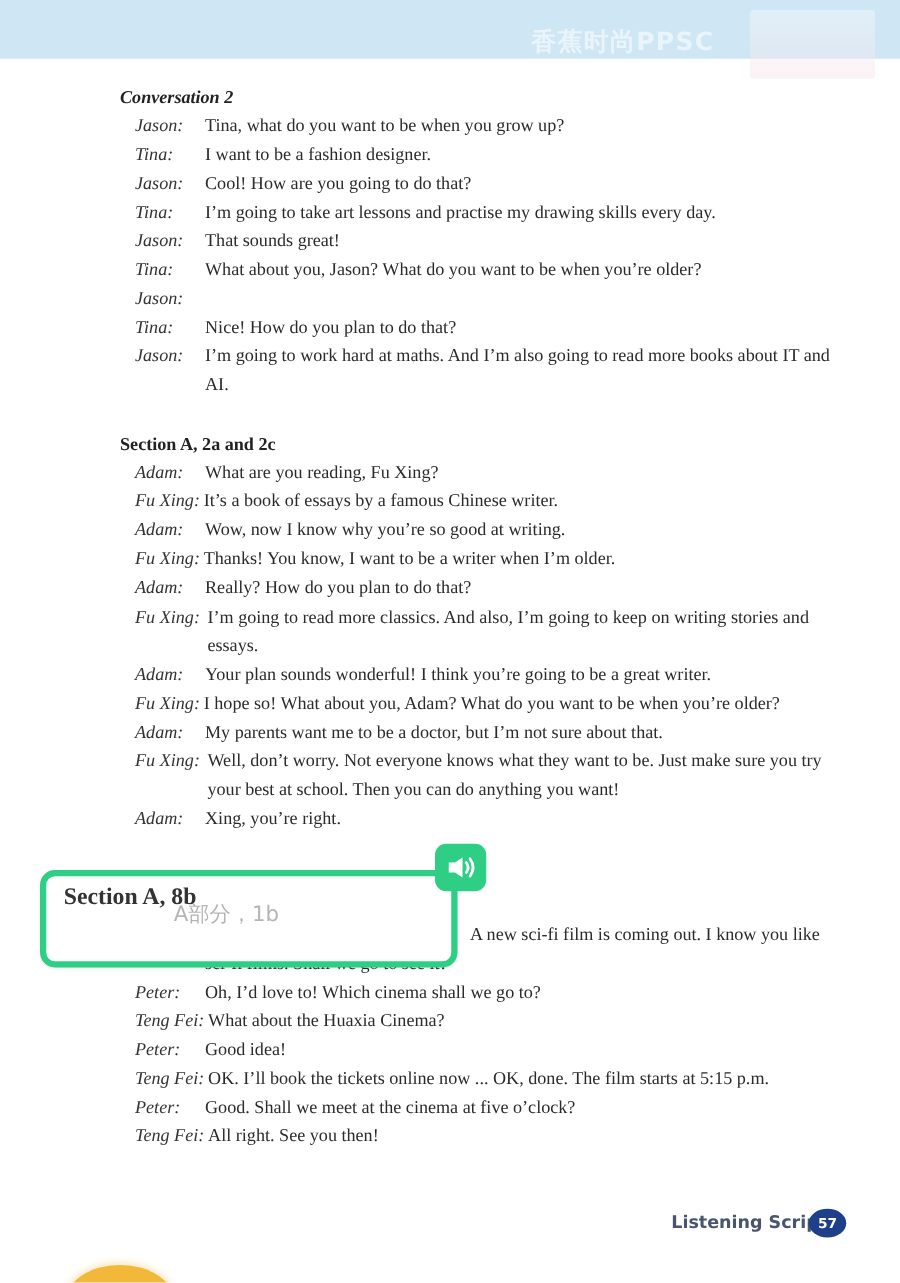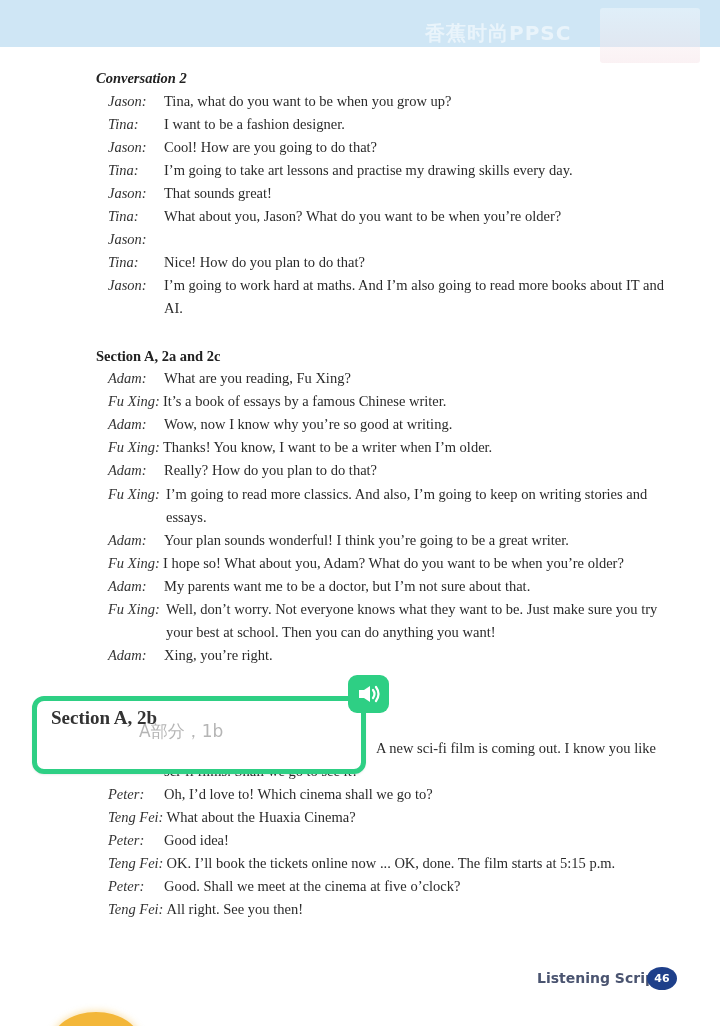--- a/index.html
+++ b/index.html
@@ -191,26 +191,26 @@
 <div class="line" style="top:875px">
     <span class="speaker">Peter:</span>
     <span class="speech">Good. Shall we meet at the cinema at five o’clock?</span>
   </div>
 <div class="line" style="top:898px">
     <span class="speaker wide">Teng Fei:</span>
     <span class="speech">All right. See you then!</span>
   </div>
 
 <div class="hl-box">
-  <div class="hl-title">Section A, 2b</div>
+  <div class="hl-title">Section A, 8b</div>
   <div class="hl-sub">A部分，1b</div>
 </div>
 <div class="speaker-btn">
   <svg width="26" height="22" viewBox="0 0 26 22">
     <path d="M3 7 h5 l6 -4 v16 l-6 -4 h-5 z" fill="#ffffff"></path>
     <path d="M17 7 q3 4 0 8" stroke="#ffffff" stroke-width="2.2" fill="none" stroke-linecap="round"></path>
     <path d="M20 4 q5 7 0 14" stroke="#ffffff" stroke-width="2.2" fill="none" stroke-linecap="round"></path>
   </svg>
 </div>
 
 <div class="footer-label">Listening Scripts</div>
-<div class="page-badge">46</div>
+<div class="page-badge">57</div>
 <div class="orange-blob"></div>
 
 </body></html>

